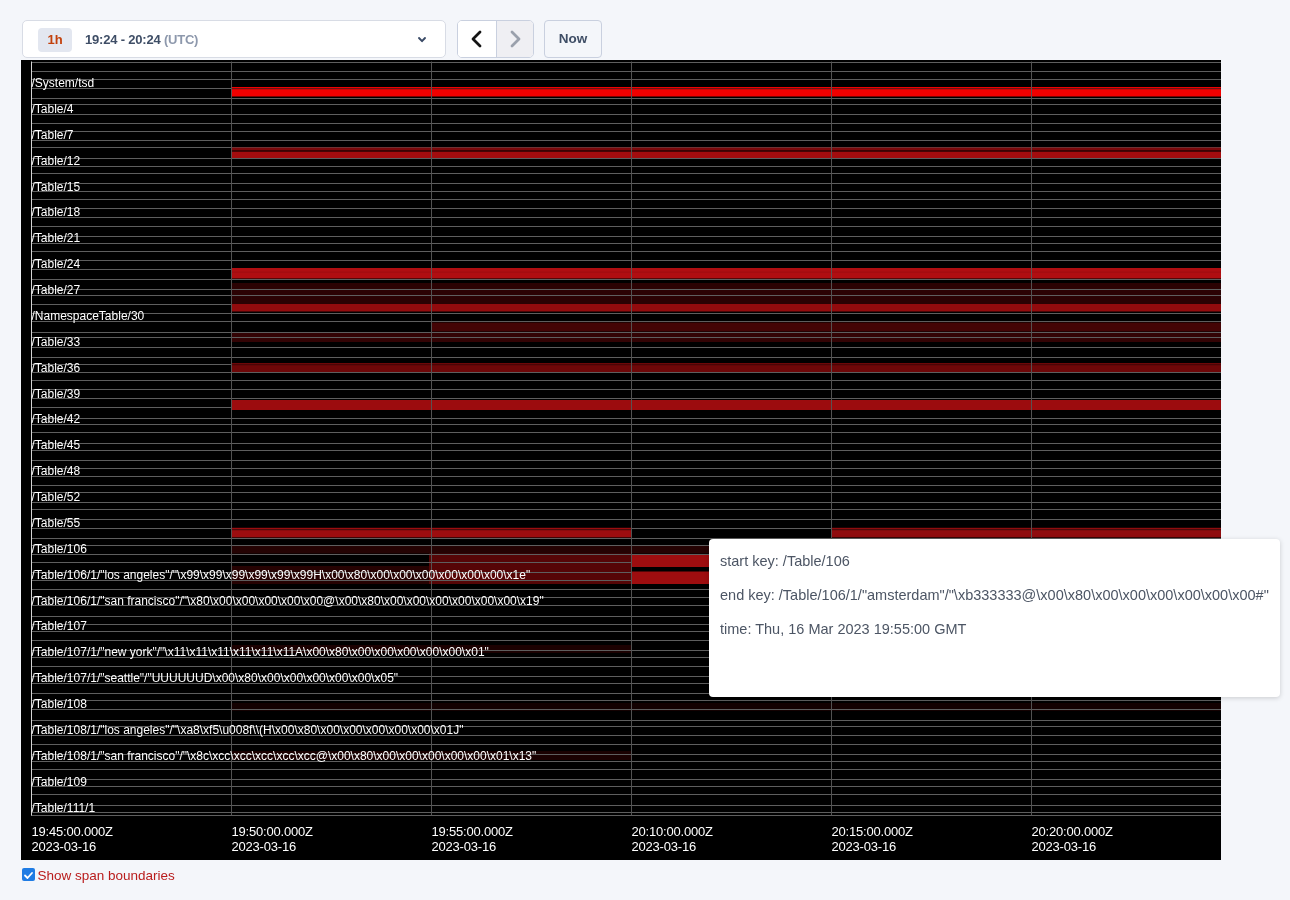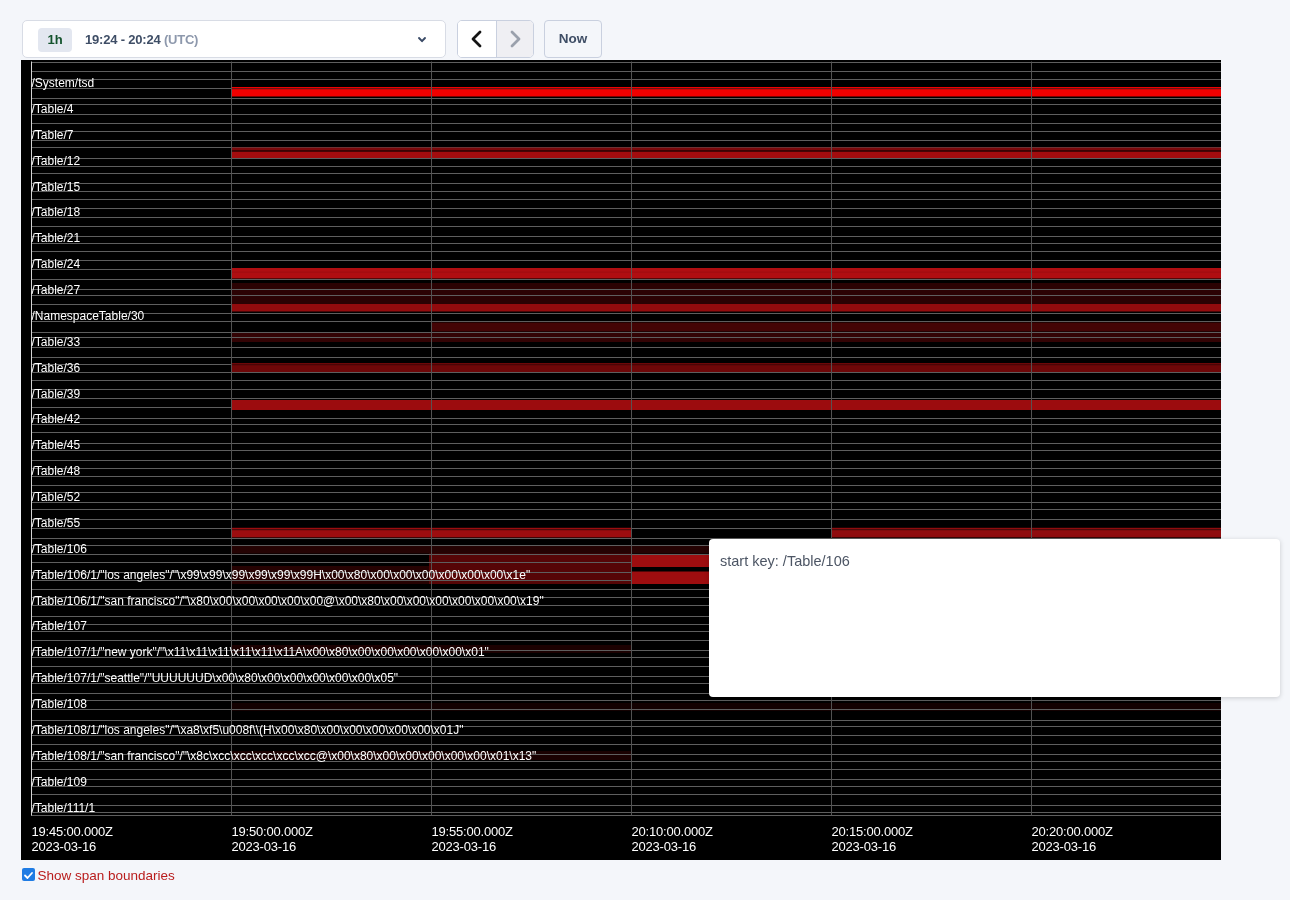--- a/index.html
+++ b/index.html
@@ -1,20 +1,20 @@
 <!DOCTYPE html>
 <html><head>
 <meta charset="utf-8">
 <style>
   * { margin:0; padding:0; box-sizing:border-box; }
   html,body { width:1290px; height:900px; background:#f4f6fa; font-family:"Liberation Sans",sans-serif; overflow:hidden; }
   .selbox { position:absolute; left:22px; top:20px; width:424px; height:38px; background:#fff;
              border:1px solid #d8dce5; border-radius:5px; }
   .badge { position:absolute; left:15px; top:7px; width:34px; height:24px; background:#e3e7f0;
-            border-radius:4px; color:#14532d; font-size:13px; font-weight:bold; text-align:center; line-height:24px; }
+            border-radius:4px; color:#c2410c; font-size:13px; font-weight:bold; text-align:center; line-height:24px; }
   .trange { position:absolute; left:62px; top:0; height:38px; line-height:38px; font-size:13px;
              font-weight:bold; color:#3f4e66; letter-spacing:-0.2px;}
   .trange .utc { font-weight:bold; color:#8d98ac; }
   .selchev { position:absolute; right:17px; top:15px; }
   .btngroup { position:absolute; left:457px; top:20px; width:77px; height:38px; border:1px solid #c9d0df;
                border-radius:5px; background:#fff; overflow:hidden; }
   .bg-l { position:absolute; left:0; top:0; width:38px; height:36px; background:#fff; }
   .bg-r { position:absolute; left:38px; top:0; width:37px; height:36px; background:#efeff3; border-left:1px solid #c9d0df; }
   .nowbtn { position:absolute; left:544px; top:20px; width:58px; height:38px; border:1px solid #c9d0df;
              border-radius:4px; color:#3f4e66; font-size:13.5px; font-weight:bold; text-align:center; line-height:36px; }
@@ -207,19 +207,21 @@
     <text x="410.5" y="791" class="tl">2023-03-16</text>
     <text x="610.5" y="776" class="tl">20:10:00.000Z</text>
     <text x="610.5" y="791" class="tl">2023-03-16</text>
     <text x="810.5" y="776" class="tl">20:15:00.000Z</text>
     <text x="810.5" y="791" class="tl">2023-03-16</text>
     <text x="1010.5" y="776" class="tl">20:20:00.000Z</text>
     <text x="1010.5" y="791" class="tl">2023-03-16</text>
   </svg>
   <div class="tooltip">
     <p>start key: /Table/106</p>
+    <p>end key: /Table/106/1/"amsterdam"/"\xb333333@\x00\x80\x00\x00\x00\x00\x00\x00#"</p>
+    <p>time: Thu, 16 Mar 2023 19:55:00 GMT</p>
   </div>
   <div class="cbrow">
     <div class="cbbox"><svg width="13" height="13" viewBox="0 0 13 13">
         <path d="M3 6.5 L5.5 9 L10 4" fill="none" stroke="#fff" stroke-width="1.8" stroke-linecap="round" stroke-linejoin="round"></path>
       </svg></div>
     <div class="cblbl">Show span boundaries</div>
   </div>
 
 </body></html>

